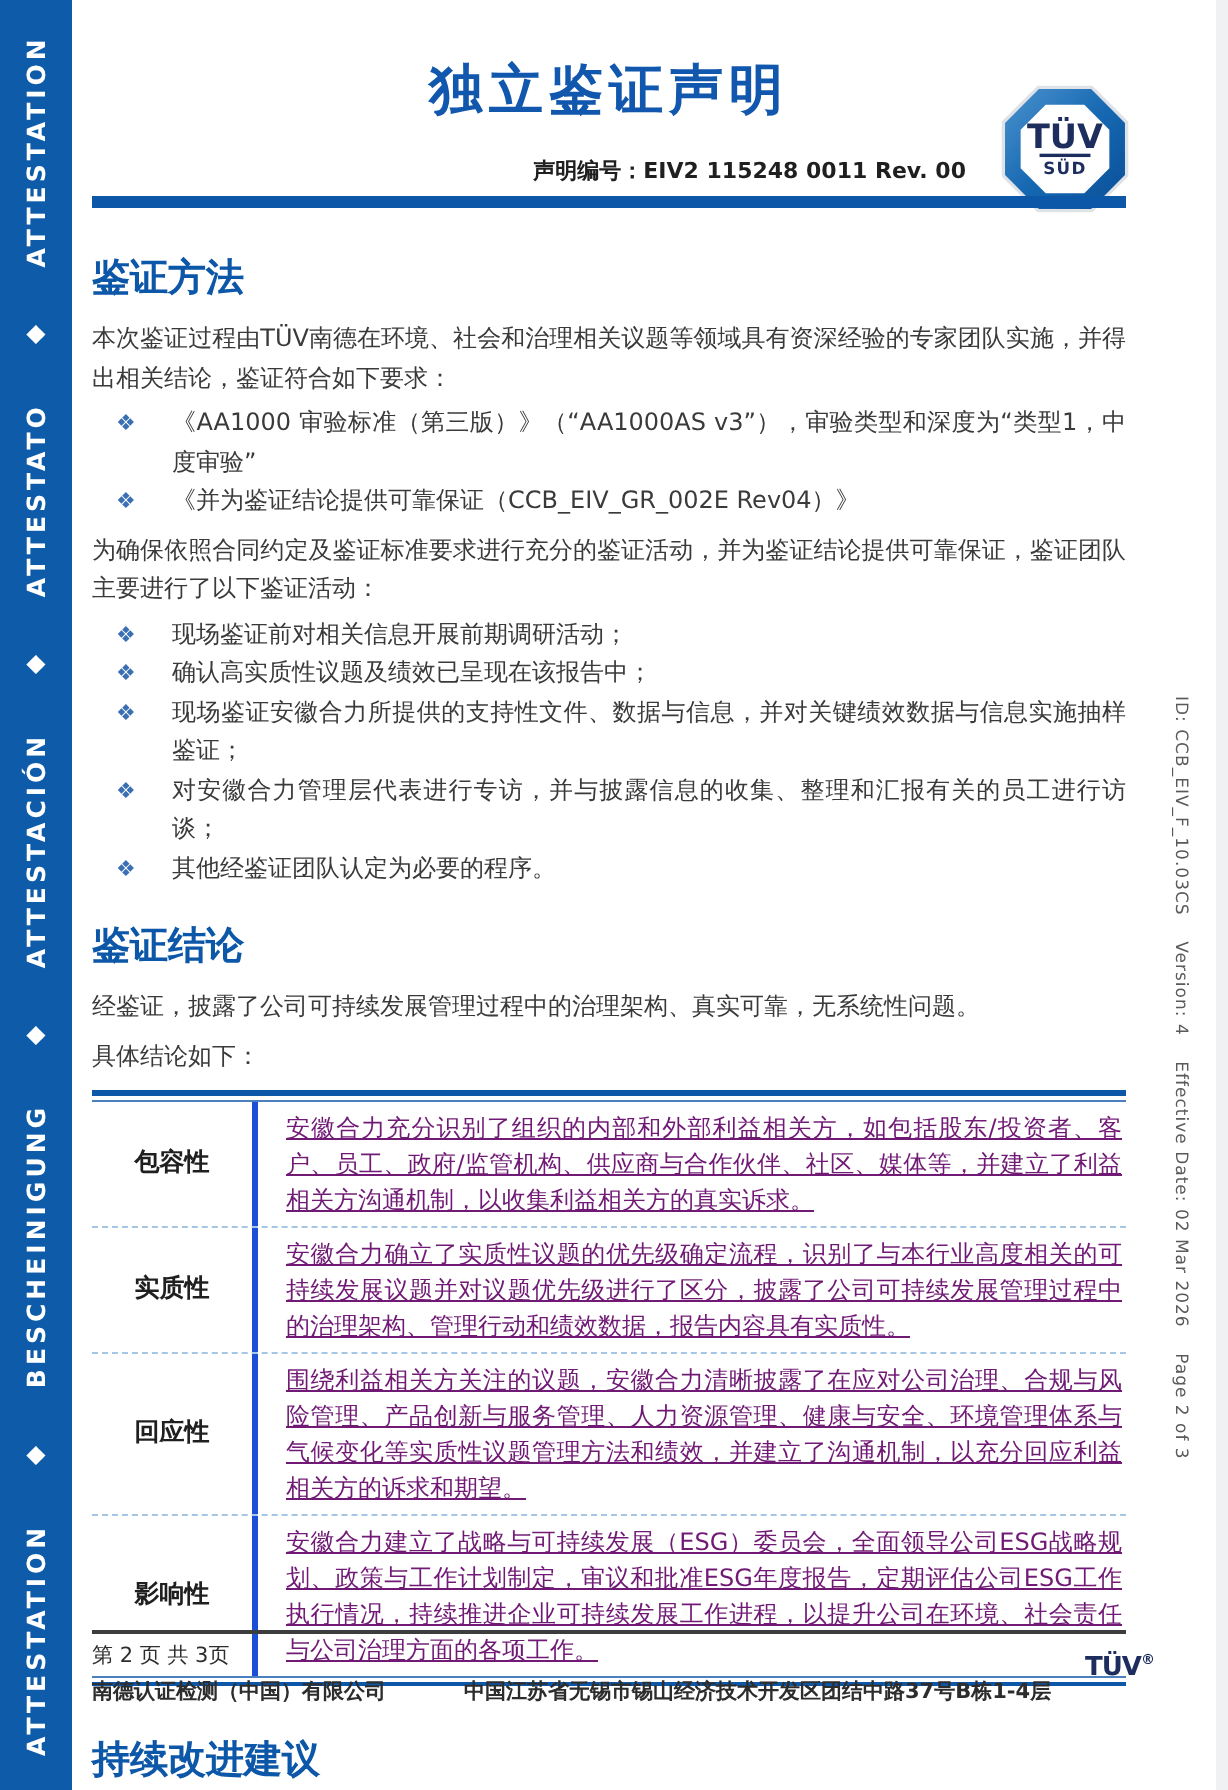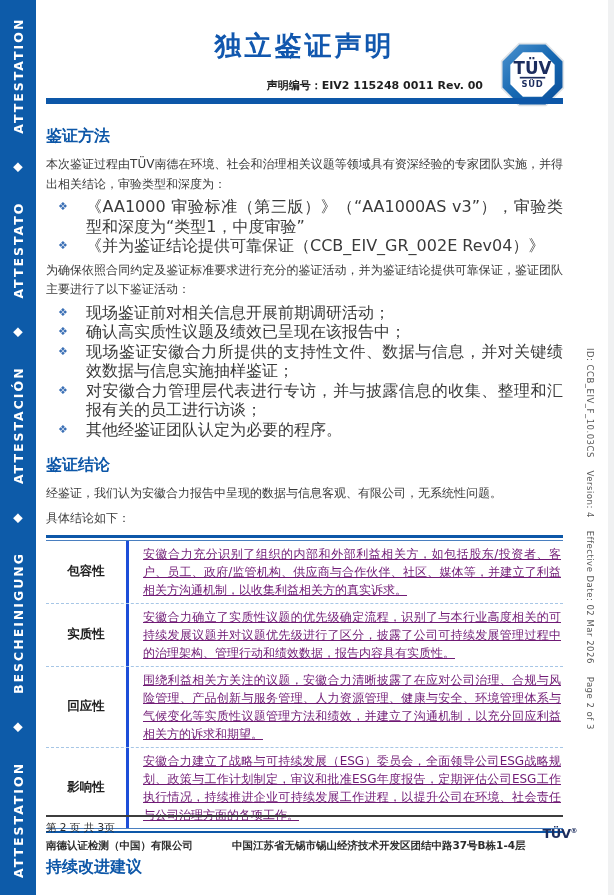--- a/index.html
+++ b/index.html
@@ -24,30 +24,30 @@
   }
 
   .content { position:absolute; left:46px; top:0; width:517px; }
   .title {
     margin:0; padding-top:29px; text-align:center; color:#1157ae;
     font-size:27px; font-weight:600; letter-spacing:3px; line-height:34px;
   }
   .stmt { margin-top:15px; text-align:right; padding-right:80px; font-size:11px; font-weight:bold; color:#1f1f1f; }
   .rule { margin-top:5px; height:6px; background:#0d57a8; }
 
-  .sec-h { margin:22px 0 0 0; color:#0d57a8; font-size:16px; font-weight:bold; }
+  .sec-h { margin:22px 0 0 0; color:#0d57a8; font-size:19px; font-weight:bold; }
   .sec-h.conclusion { margin-top:16px; }
   .sec-h.improve { margin-top:24px; }
   .para { margin:8px 0 0 0; color:#3a3a3a; font-size:12px; line-height:19.5px; text-align:justify; }
   .para.tight { margin-top:5px; }
 
   .bullets { margin-top:3px; }
   .bullet-row { display:flex; align-items:flex-start; padding-left:12px; line-height:19.5px; }
   .bullet-glyph { width:28px; flex:none; color:#3a6fb5; font-size:11px; line-height:19.5px; }
-  .bullet-text { flex:1; color:#3a3a3a; font-size:16px; text-align:justify; }
+  .bullet-text { flex:1; color:#3a3a3a; font-size:12px; text-align:justify; }
 
   
   .tbl { margin-top:7px; }
   .dbl i { display:block; }
   .dbl .thick { height:2.5px; background:#0d57a8; }
   .dbl .thin { height:1px; background:#4a7fc0; }
   .dbl .gap { height:2px; }
   .tbl-row { display:flex; border-bottom:1px dashed #a6c6e6; }
   .tbl-row:last-child { border-bottom:none; }
   .tbl-label {
@@ -101,21 +101,21 @@
     </svg>
   </div>
 
   <main class="content">
 
     <h1 class="title">独立鉴证声明</h1>
     <div class="stmt">声明编号：EIV2 115248 0011 Rev. 00</div>
     <div class="rule"></div>
 
     <h2 class="sec-h">鉴证方法</h2>
-    <p class="para">本次鉴证过程由TÜV南德在环境、社会和治理相关议题等领域具有资深经验的专家团队实施，并得出相关结论，审验类型和深度为：</p>
+    <p class="para">本次鉴证过程由TÜV南德在环境、社会和治理相关议题等领域具有资深经验的专家团队实施，并得出相关结论，鉴证符合如下要求：</p>
 
     <div class="bullets">
 
         <div class="bullet-row">
           <span class="bullet-glyph">❖</span>
           <span class="bullet-text">《AA1000 审验标准（第三版）》（“AA1000AS v3”），审验类型和深度为“类型1，中度审验”</span>
         </div>
 
         <div class="bullet-row">
           <span class="bullet-glyph">❖</span>
@@ -147,21 +147,21 @@
           <span class="bullet-text">对安徽合力管理层代表进行专访，并与披露信息的收集、整理和汇报有关的员工进行访谈；</span>
         </div>
 
         <div class="bullet-row">
           <span class="bullet-glyph">❖</span>
           <span class="bullet-text">其他经鉴证团队认定为必要的程序。</span>
         </div>
       </div>
 
     <h2 class="sec-h conclusion">鉴证结论</h2>
-    <p class="para">经鉴证，我们认为安徽合力报告中呈现的数据与信息客观、有限公司，无系统性问题。</p>
+    <p class="para">经鉴证，披露了公司可持续发展管理过程中的治理架构、真实可靠，无系统性问题。</p>
     <p class="para tight">具体结论如下：</p>
 
     <div class="tbl">
       <div class="dbl">
           <i class="thick"></i>
           <i class="gap"></i>
           <i class="thin"></i>
         </div>
       <div class="tbl-rows">
 

